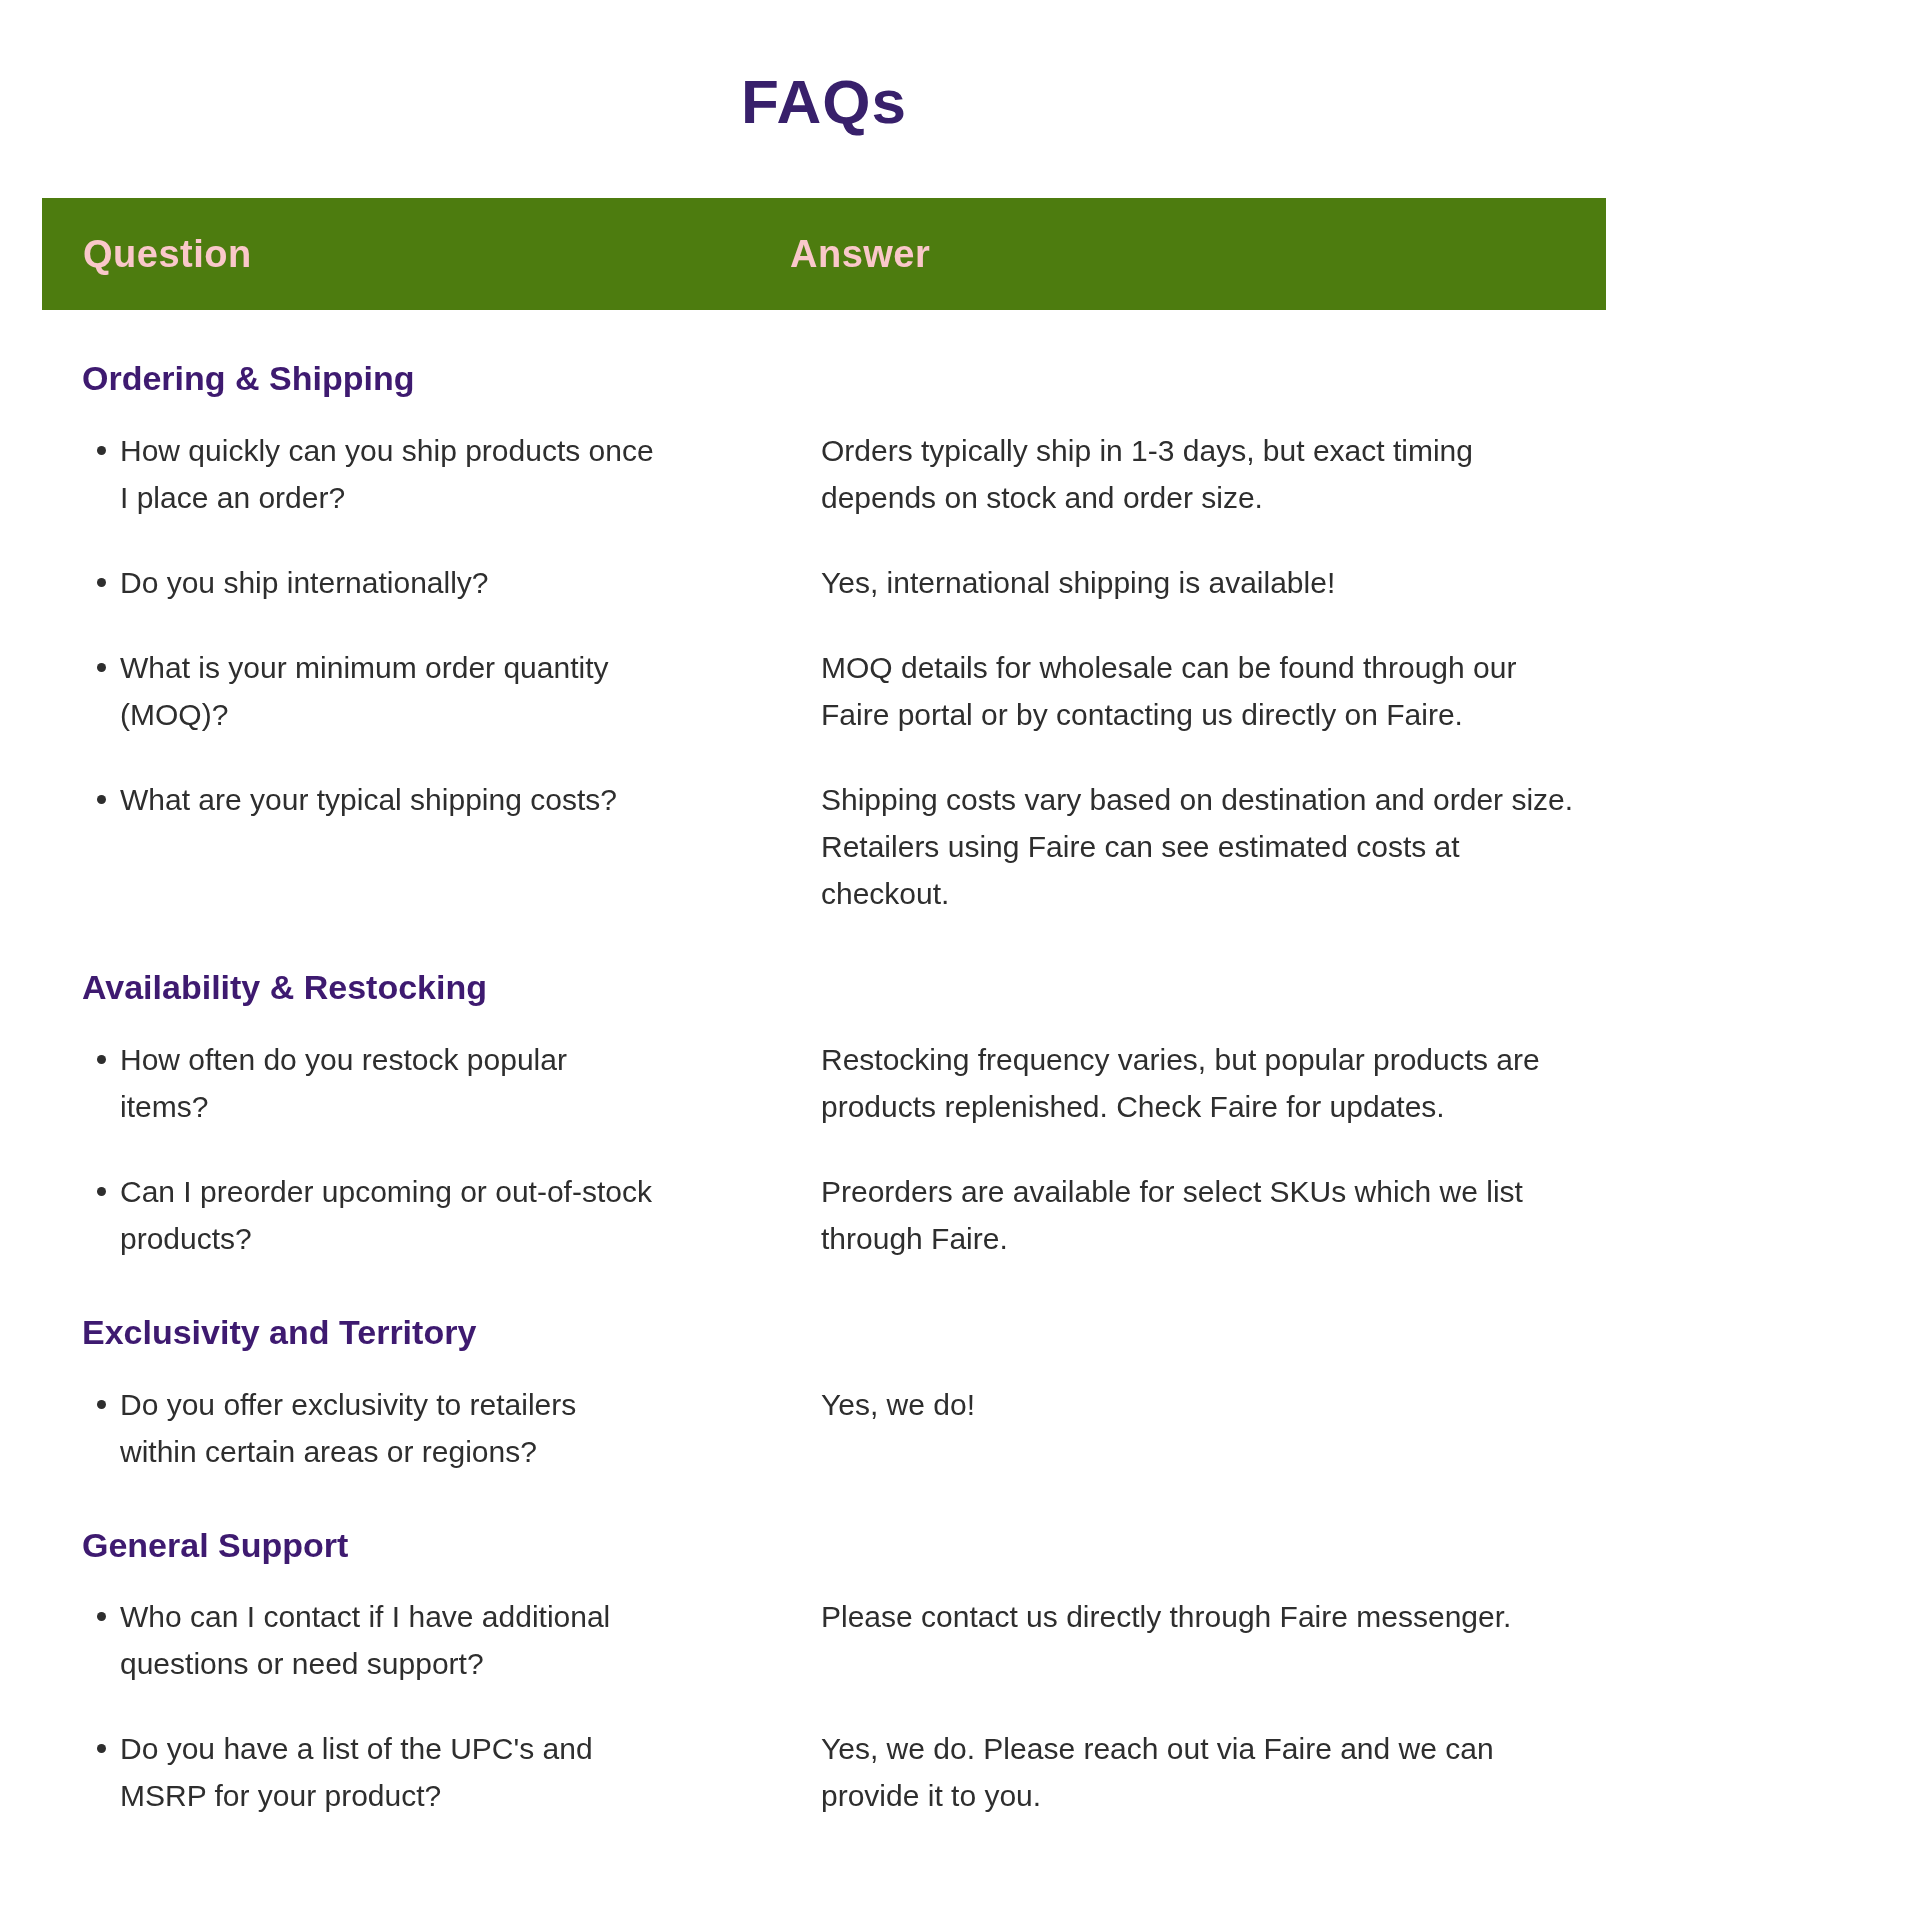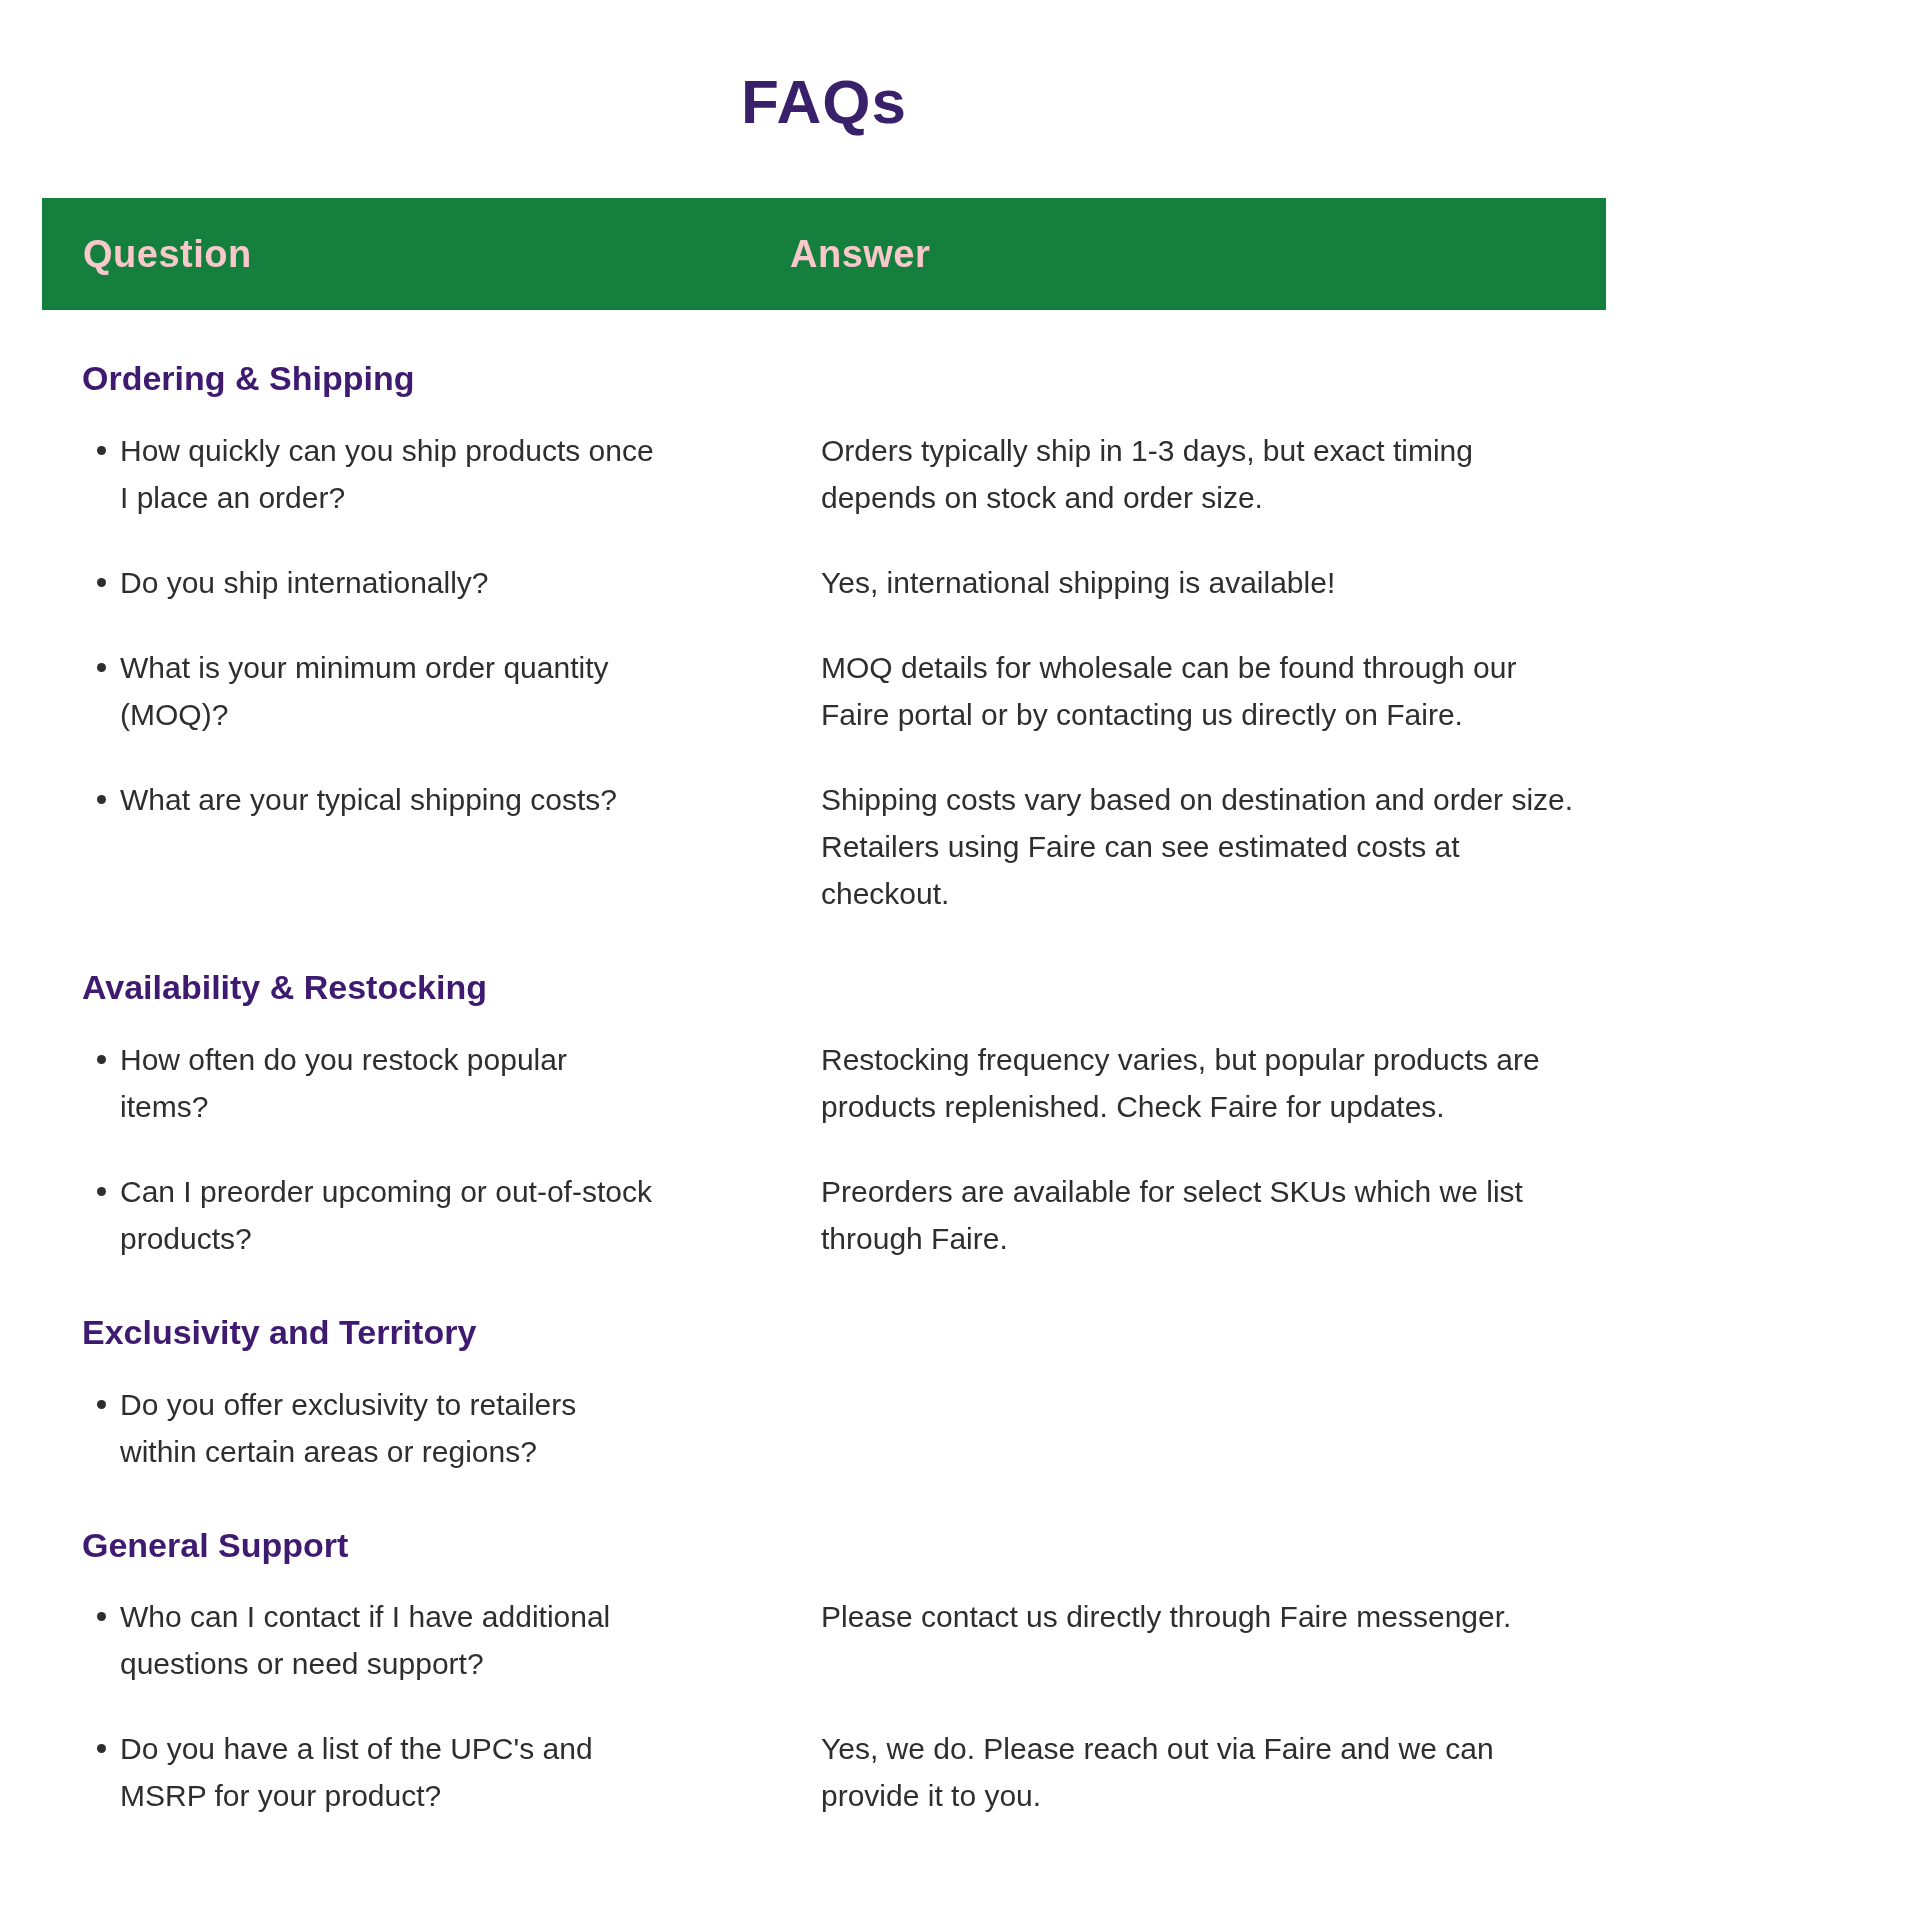--- a/index.html
+++ b/index.html
@@ -23,21 +23,21 @@
     font-size: 62px;
     font-weight: 800;
     color: #38206b;
     letter-spacing: 1px;
     line-height: 1.1;
     margin: 0;
   }
   .table-header {
     margin: 62px 42px 0 42px;
     height: 112px;
-    background: #15803d;
+    background: #4d7c0f;
     display: grid;
     grid-template-columns: 748px 1fr;
     align-items: center;
   }
   .table-header .col-label {
     font-size: 38px;
     font-weight: 700;
     color: #fac8ca;
     letter-spacing: 0.5px;
   }
@@ -175,20 +175,23 @@
   </div>
 
   <div class="section">
     <h2 class="section-heading">Exclusivity and Territory</h2>
     <div>
   <div class="faq-row">
     <div class="question-cell">
       <span class="bullet"></span>
       <span>Do you offer exclusivity to retailers within certain areas or regions?</span>
     </div>
+    <div class="answer-cell">
+      <span>Yes, we do!</span>
+    </div>
   </div>
 </div>
   </div>
 
   <div class="section">
     <h2 class="section-heading">General Support</h2>
     <div>
   <div class="faq-row">
     <div class="question-cell">
       <span class="bullet"></span>

